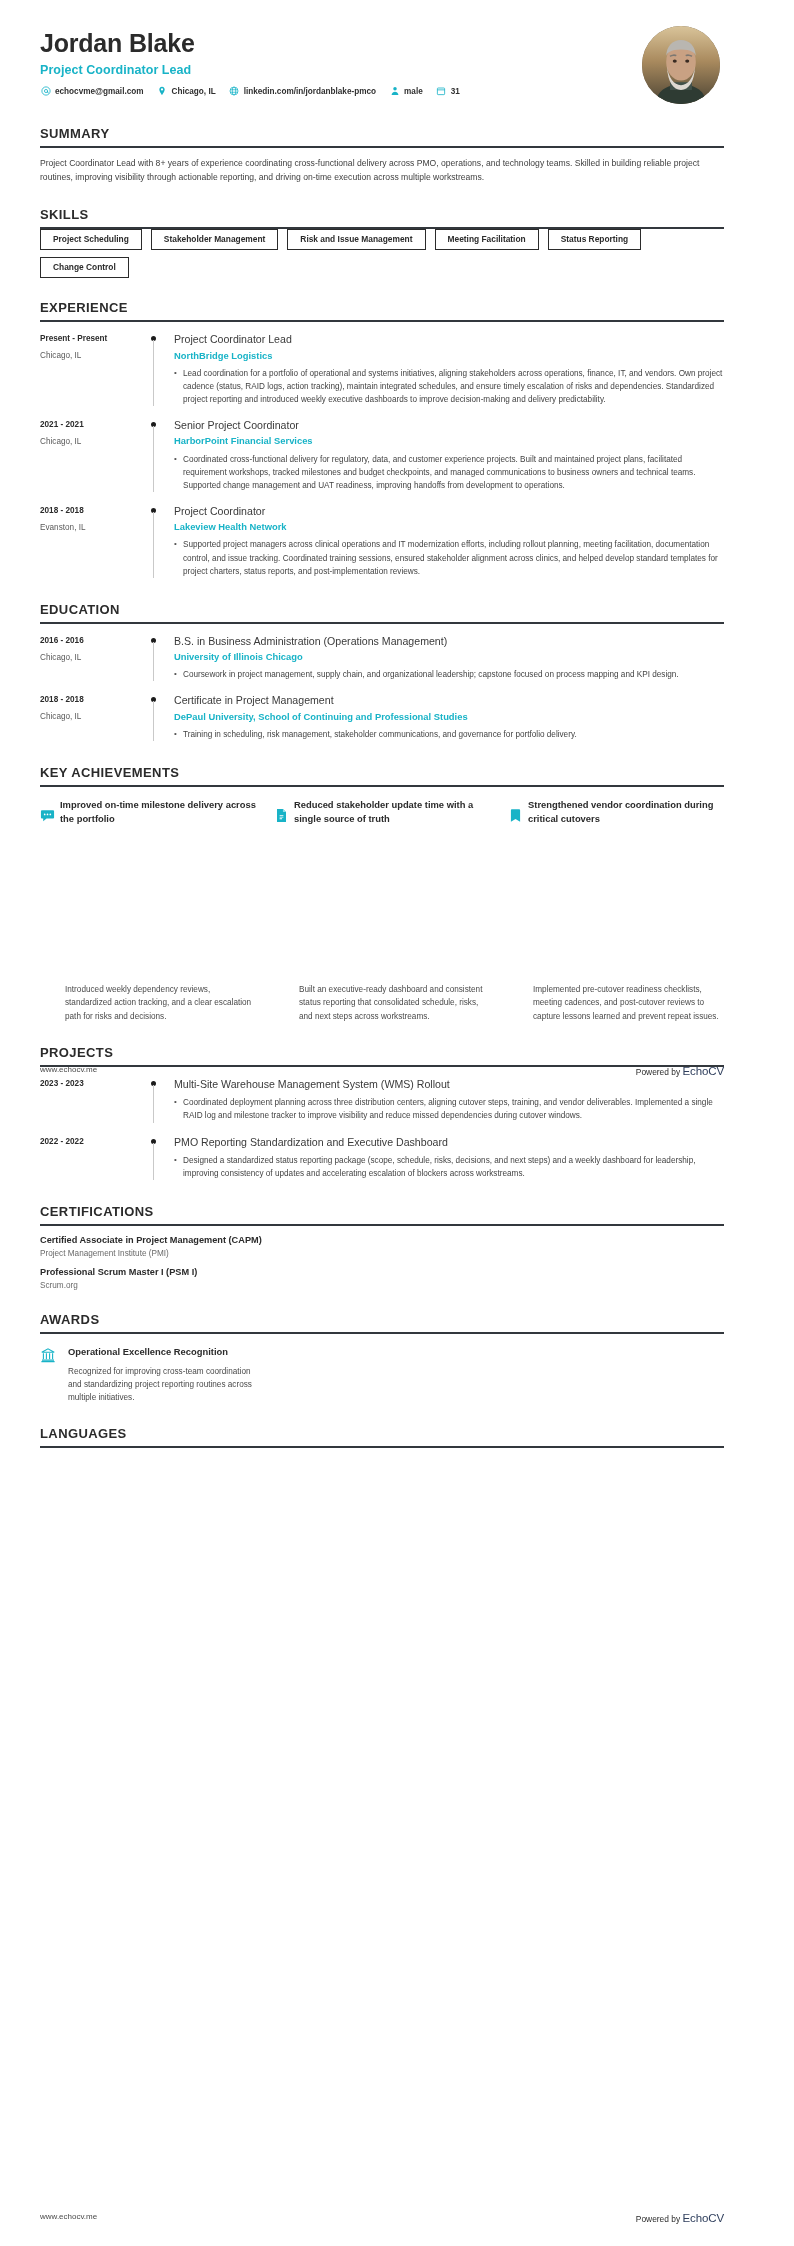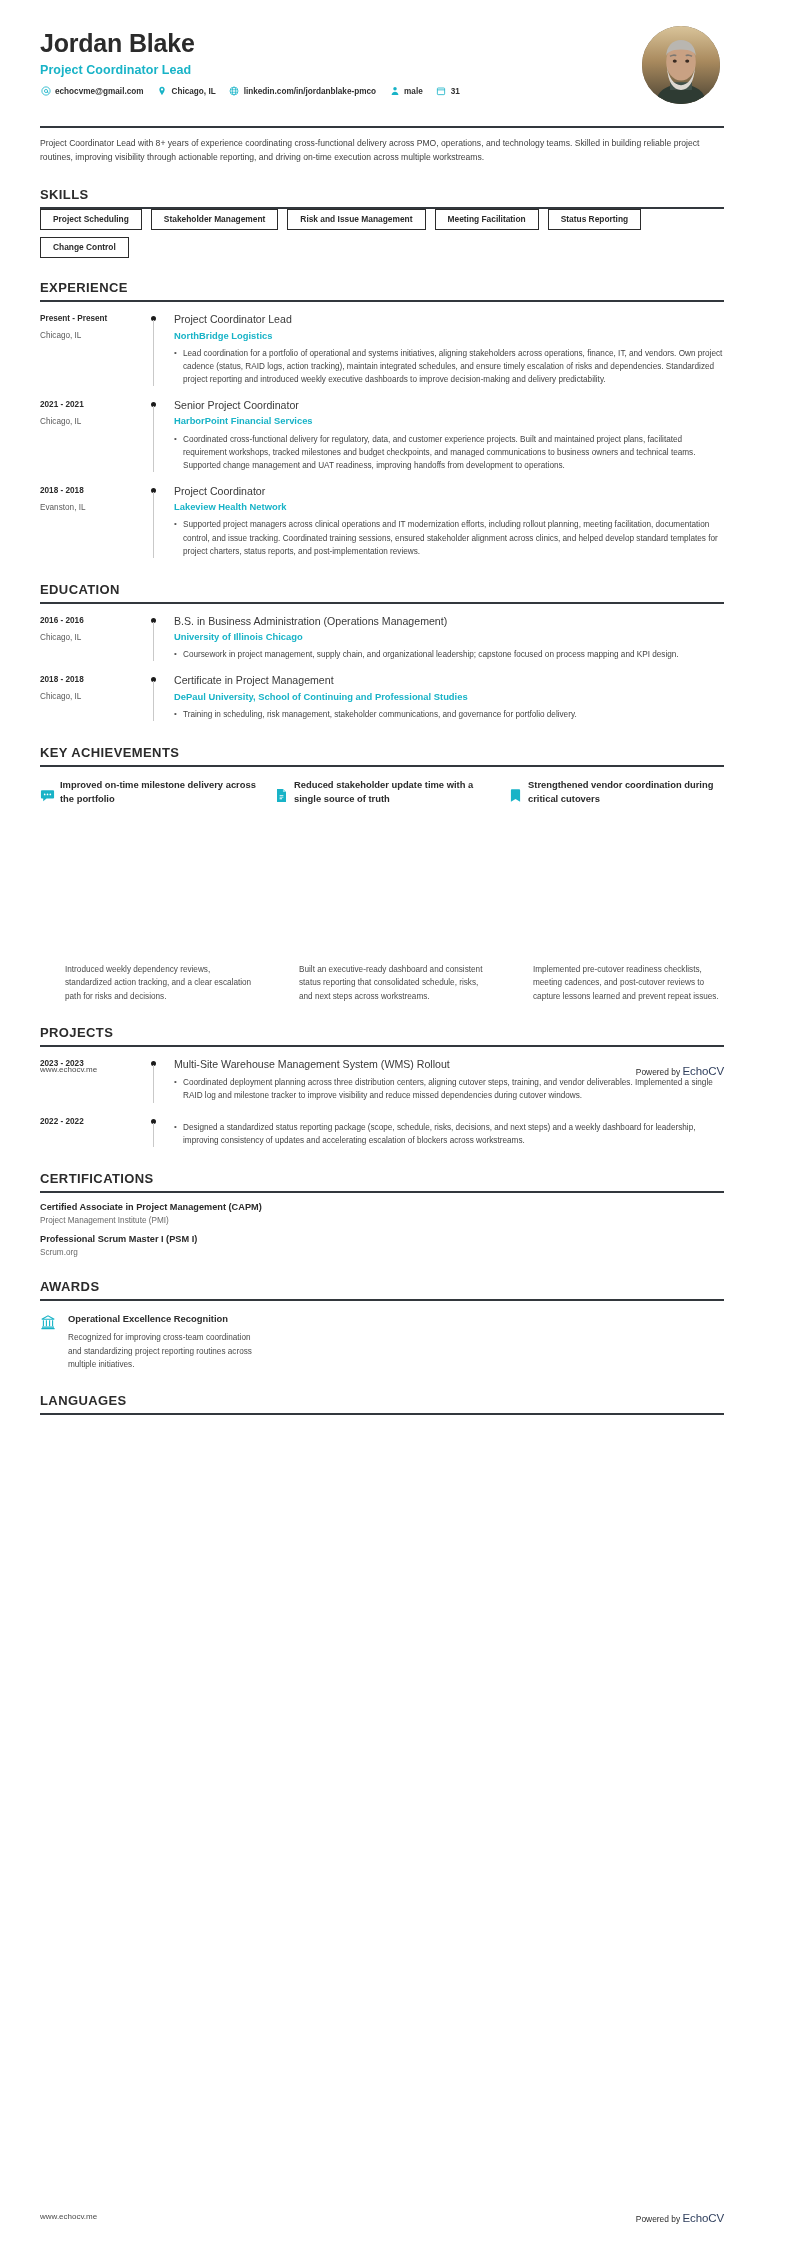--- a/index.html
+++ b/index.html
@@ -242,20 +242,21 @@
             <path d="M32 52c2 14 9 24 18 24s16-10 18-24c-1 20-8 30-18 30s-17-10-18-30z" fill="#ddd8d2"></path>
             <ellipse cx="42" cy="45" rx="2.6" ry="2" fill="#3a2b22"></ellipse>
             <ellipse cx="58" cy="45" rx="2.6" ry="2" fill="#3a2b22"></ellipse>
             <path d="M36 39c2-2 6-2 8-1M56 38c2-1 6-1 8 1" stroke="#7d7872" stroke-width="2" fill="none"></path>
           </svg>
         </div>
       </div>
     </div>
 
     <div class="section">
+      <div class="section-title">SUMMARY</div>
       <div class="section-rule"></div>
       <div class="summary-text">Project Coordinator Lead with 8+ years of experience coordinating cross-functional delivery across PMO, operations, and technology teams. Skilled in building reliable project routines, improving visibility through actionable reporting, and driving on-time execution across multiple workstreams.</div>
     </div>
 
     <div class="section">
       <div class="section-title">SKILLS</div>
       <div class="section-rule"></div>
       <div class="chips">
         <div class="chip">Project Scheduling</div>
         <div class="chip">Stakeholder Management</div>
@@ -456,20 +457,21 @@
 
       <div class="entry">
         <div class="entry-meta">
           <div class="entry-date">2022 - 2022</div>
         </div>
         <div class="entry-track">
           <span class="dot"></span>
           <span class="line"></span>
         </div>
         <div class="entry-body">
+          <div class="entry-role">PMO Reporting Standardization and Executive Dashboard</div>
           <div class="bullets">
             <div class="bullet">
               <span class="bdot">•</span>
               <span class="btxt">Designed a standardized status reporting package (scope, schedule, risks, decisions, and next steps) and a weekly dashboard for leadership, improving consistency of updates and accelerating escalation of blockers across workstreams.</span>
             </div>
           </div>
         </div>
       </div>
     </div>
 

